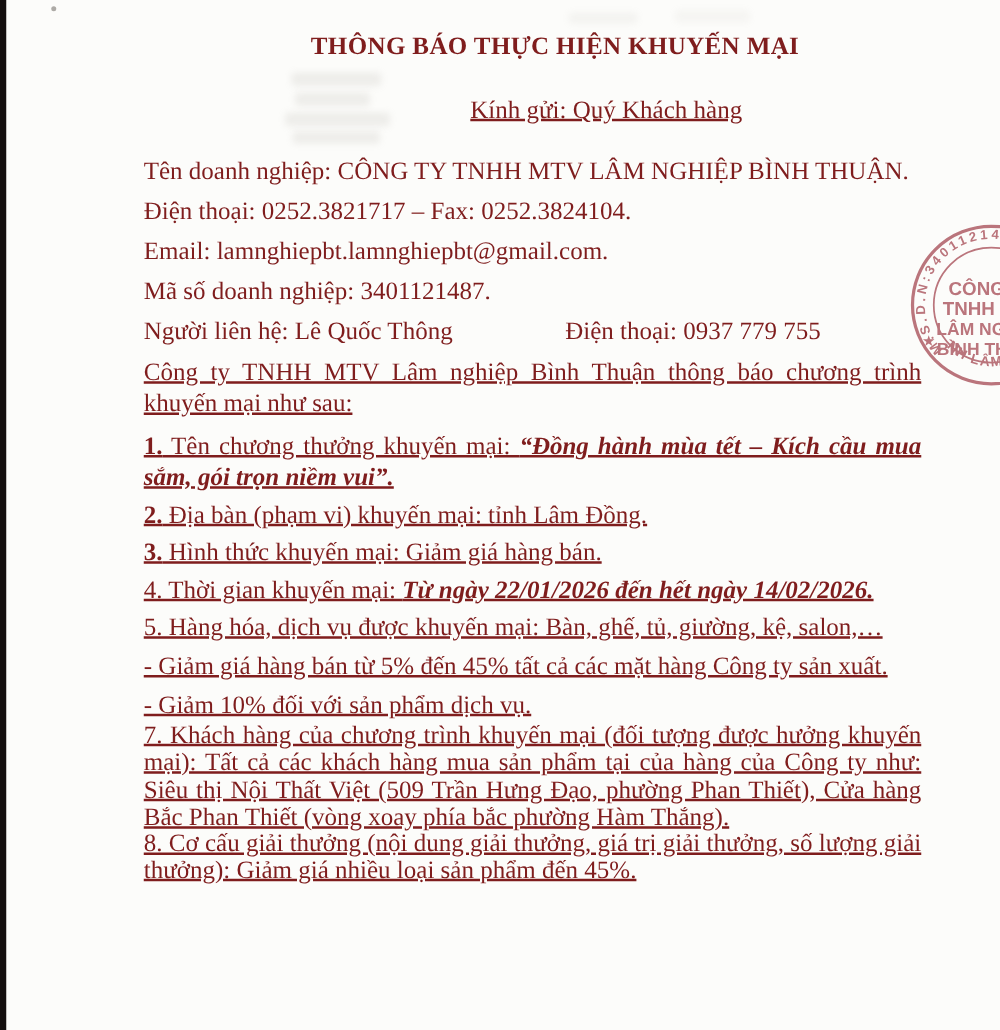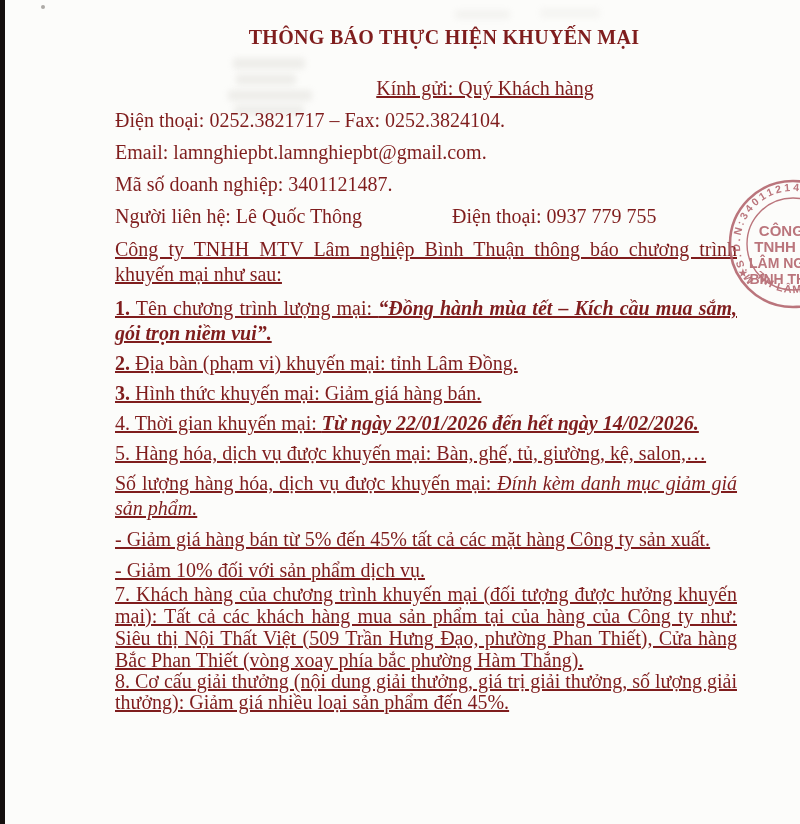--- a/index.html
+++ b/index.html
@@ -45,43 +45,43 @@
   <div class="art" style="left:228px;top:90px;width:84px;height:11px;"></div>
   <div class="art" style="left:234px;top:105px;width:70px;height:10px;"></div>
   <div class="art" style="left:455px;top:10px;width:55px;height:9px;opacity:.10;"></div>
   <div class="art" style="left:540px;top:8px;width:60px;height:10px;opacity:.08;"></div>
   <div class="speck" style="left:41px;top:5px;"></div>
 
   <div class="content">
     <div class="t-title">THÔNG BÁO THỰC HIỆN KHUYẾN MẠI</div>
     <div class="t-salut">Kính gửi: Quý Khách hàng</div>
 
+    <div class="info info-first">Tên doanh nghiệp: CÔNG TY TNHH MTV LÂM NGHIỆP BÌNH THUẬN.</div>
     <div class="info">Điện thoại: 0252.3821717 – Fax: 0252.3824104.</div>
     <div class="info">Email: lamnghiepbt.lamnghiepbt@gmail.com.</div>
     <div class="info">Mã số doanh nghiệp: 3401121487.</div>
 
     <div class="contact-row">
       <span>Người liên hệ: Lê Quốc Thông</span>
       <span class="gap"></span>
       <span>Điện thoại: 0937 779 755</span>
     </div>
 
     <div class="para just" id="intro">Công ty TNHH MTV Lâm nghiệp Bình Thuận thông báo chương trình khuyến mại như sau:</div>
 
-    <div class="para just" id="item1"><span class="b">1.</span><span> Tên chương trình lượng mại: </span><span class="bi">“Đồng hành mùa tết – Kích cầu mua sắm, gói trọn niềm vui”.</span></div>
+    <div class="para just" id="item1"><span class="b">1.</span><span> Tên chương thưởng khuyến mại: </span><span class="bi">“Đồng hành mùa tết – Kích cầu mua sắm, gói trọn niềm vui”.</span></div>
 
     <div class="para" id="item2"><span class="b">2.</span><span> Địa bàn (phạm vi) khuyến mại: tỉnh Lâm Đồng.</span></div>
 
     <div class="para" id="item3"><span class="b">3.</span><span> Hình thức khuyến mại: Giảm giá hàng bán.</span></div>
 
     <div class="para" id="item4"><span>4. Thời gian khuyến mại: </span><span class="bi">Từ ngày 22/01/2026 đến hết ngày 14/02/2026.</span></div>
 
     <div class="para" id="item5">5. Hàng hóa, dịch vụ được khuyến mại: Bàn, ghế, tủ, giường, kệ, salon,…</div>
 
-    <div class="para just" id="soluong"><span>Số lượng hàng hóa, dịch vụ được khuyến mại: </span><span class="i">Đính kèm danh mục giảm giá sản phẩm.</span></div>
 
     <div class="para" id="dash1">- Giảm giá hàng bán từ 5% đến 45% tất cả các mặt hàng Công ty sản xuất.</div>
     <div class="para" id="dash2">- Giảm 10% đối với sản phẩm dịch vụ.</div>
 
     <div class="para just" id="item7">7. Khách hàng của chương trình khuyến mại (đối tượng được hưởng khuyến mại): Tất cả các khách hàng mua sản phẩm tại của hàng của Công ty như: Siêu thị Nội Thất Việt (509 Trần Hưng Đạo, phường Phan Thiết), Cửa hàng Bắc Phan Thiết (vòng xoay phía bắc phường Hàm Thắng).</div>
     <div class="para just" id="item8">8. Cơ cấu giải thưởng (nội dung giải thưởng, giá trị giải thưởng, số lượng giải thưởng): Giảm giá nhiều loại sản phẩm đến 45%.</div>
   </div>
 
   <svg class="stamp" viewBox="0 0 160 160">
     <g stroke="#b2636b" fill="none">

